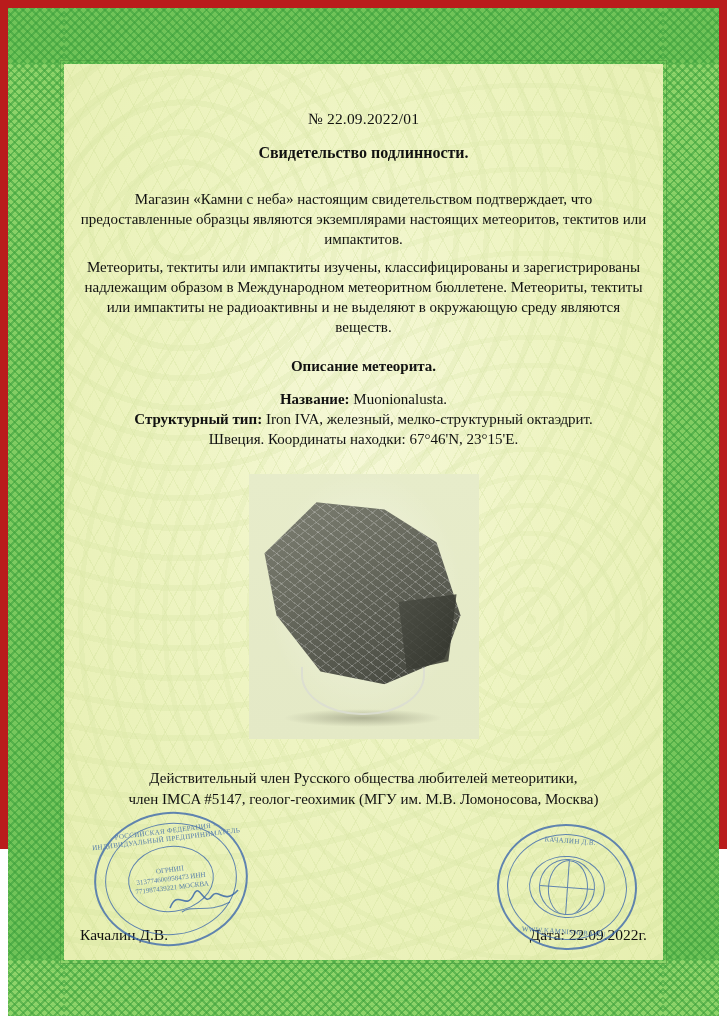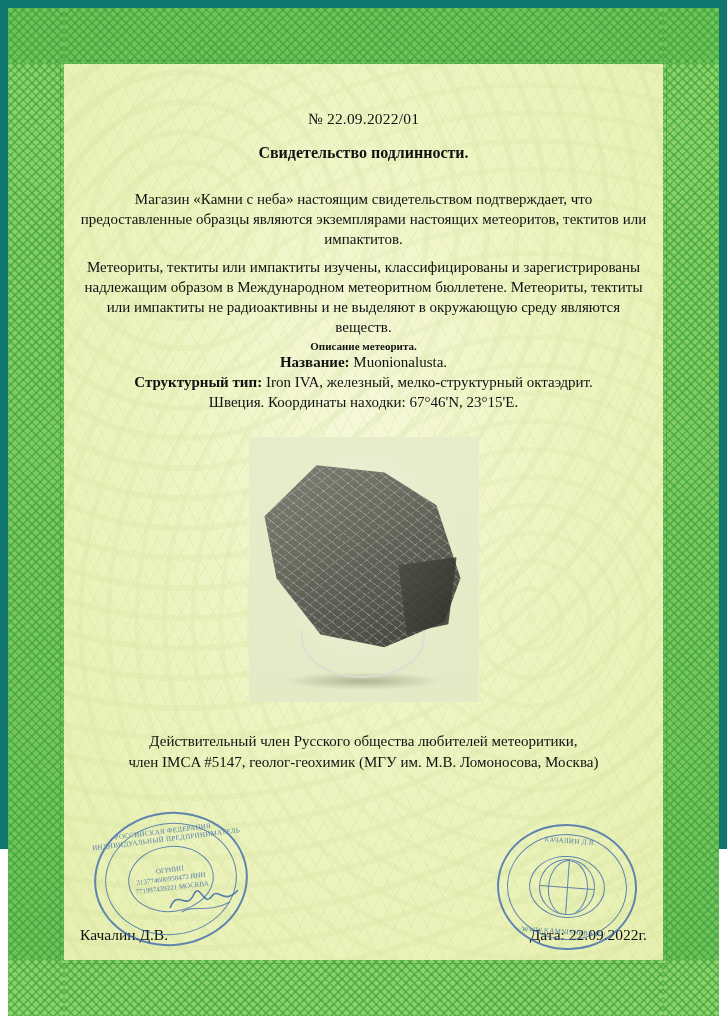--- a/index.html
+++ b/index.html
@@ -11,21 +11,21 @@
     width: 727px;
     height: 1024px;
     overflow: hidden;
     font-family: "Liberation Serif", serif;
   }
 
   .page {
     position: relative;
     width: 727px;
     height: 849px;
-    background: #0f766e;
+    background: #b91c1c;
     box-sizing: border-box;
   }
 
   
   .certificate {
     position: absolute;
     left: 8px;
     top: 8px;
     width: 711px;
     height: 1008px;
@@ -104,26 +104,27 @@
     margin-top: 28px;
     font-size: 15px;
     line-height: 1.33;
     padding: 0 8px;
   }
   .para2 {
     margin-top: 8px;
   }
 
   .section-title {
-    margin-top: 2px;
-    font-size: 11px;
+    margin-top: 20px;
+    font-size: 15px;
     font-weight: bold;
   }
 
   .details {
+    margin-top: 14px;
     font-size: 15px;
     line-height: 1.35;
   }
   .details .lbl { font-weight: bold; }
 
   .photo-wrap {
     margin-top: 20px;
     height: 275px;
     display: flex;
     align-items: center;

